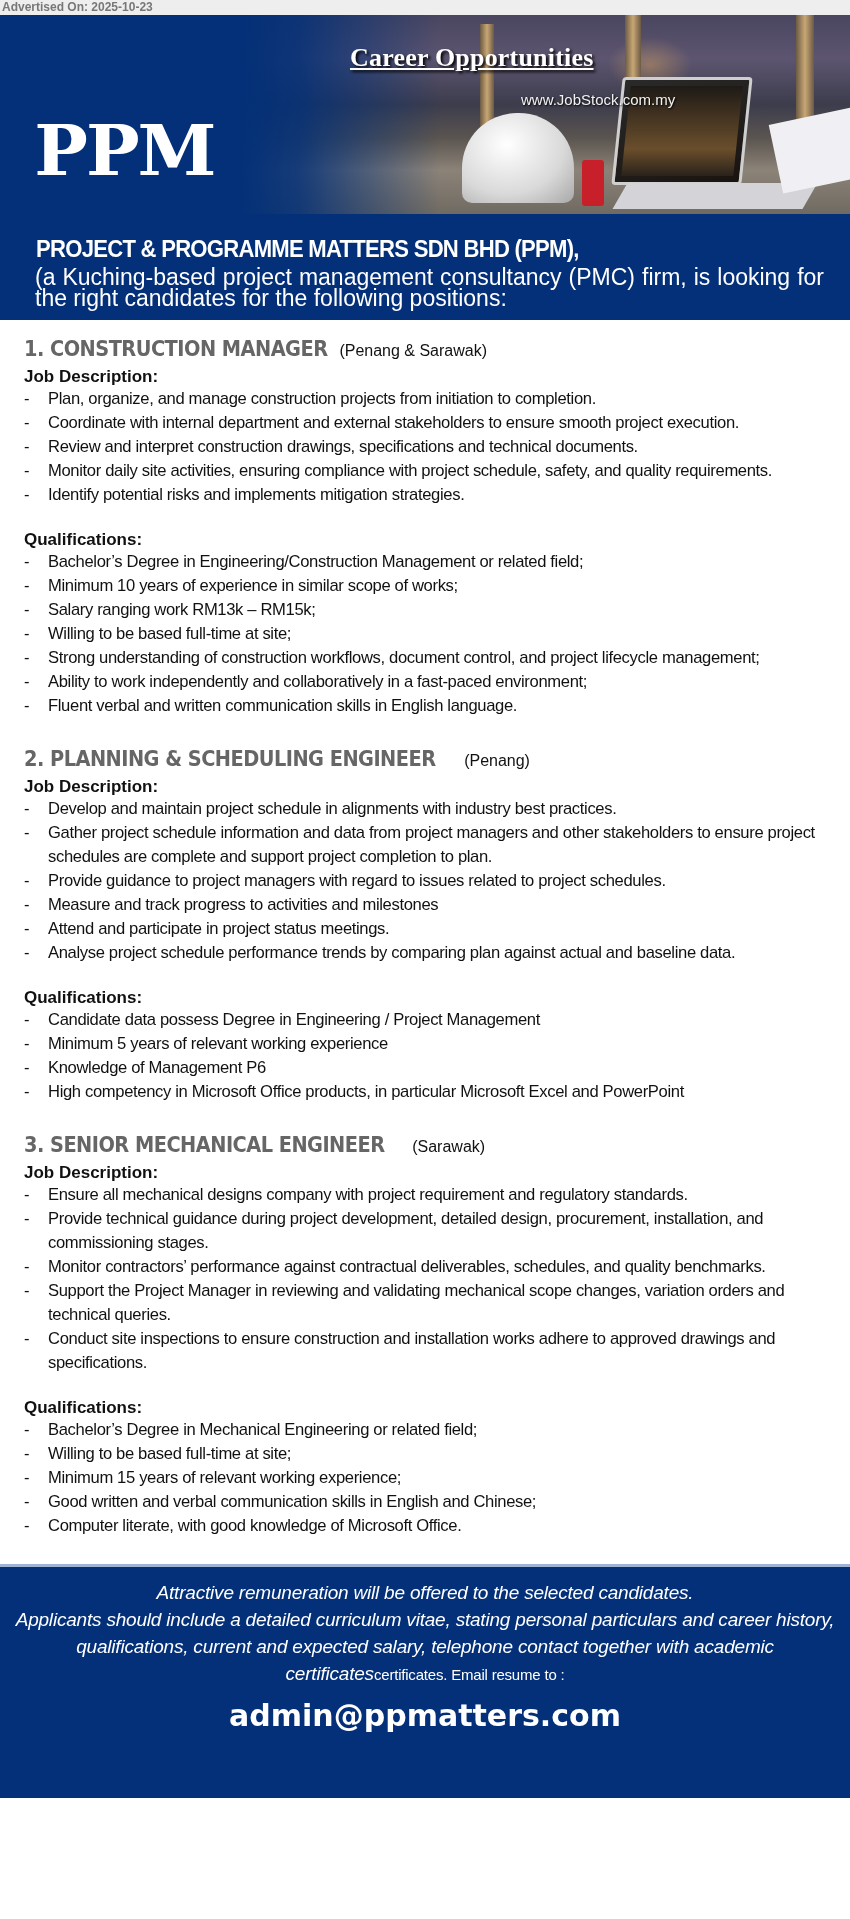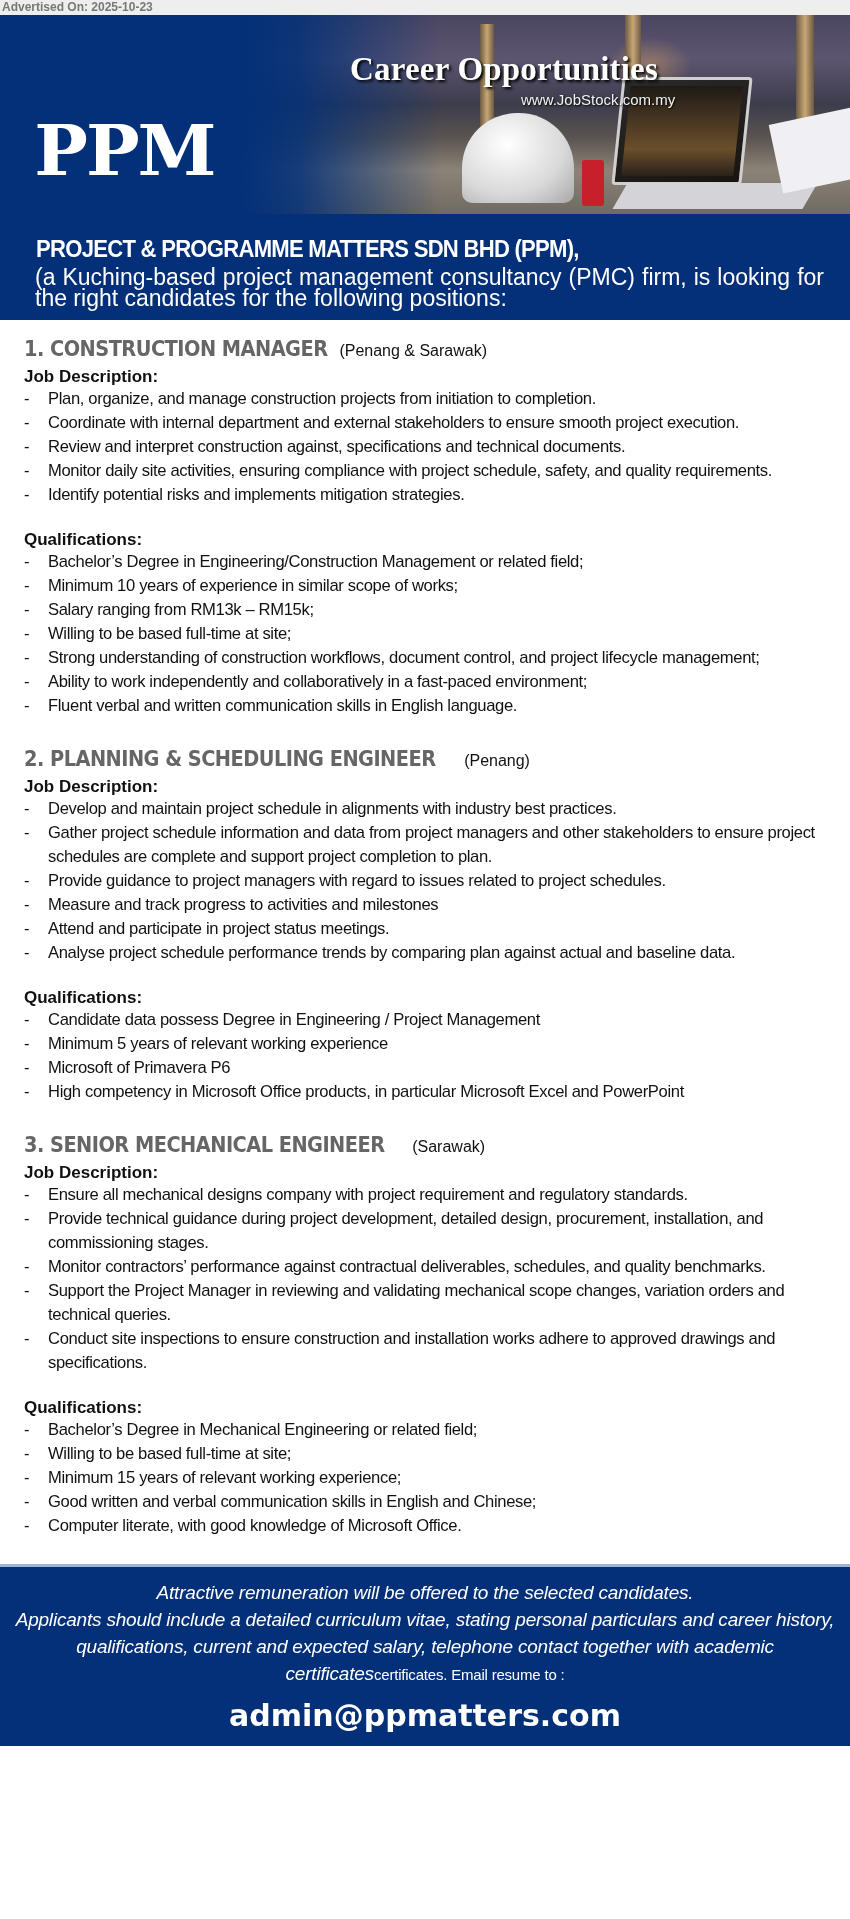--- a/index.html
+++ b/index.html
@@ -19,42 +19,42 @@
   .hero-photo::before { content: ""; position: absolute; left: 0; top: 0; width: 200px; height: 100%;
     background: linear-gradient(90deg, #033078 0%, rgba(3,48,120,0.85) 30%, rgba(3,48,120,0) 100%); }
   .tower { position: absolute; bottom: 40px; background: linear-gradient(90deg,#6b5a44,#c9a775,#6b5a44); }
   .helmet { position: absolute; left: 462px; top: 98px; width: 112px; height: 90px; background: radial-gradient(ellipse at 40% 35%, #ffffff, #d9d9d9 60%, #a8a8a8); border-radius: 55px 55px 10px 10px; }
   .radio { position: absolute; left: 582px; top: 145px; width: 22px; height: 46px; background: #c8202a; border-radius: 3px; }
   .laptop { position: absolute; left: 617px; top: 62px; width: 130px; height: 108px; background: linear-gradient(160deg,#2a2a2a,#1a1410); transform: skewX(-6deg); border: 3px solid #cfcfcf; border-radius: 4px; }
   .laptop-screen { position: absolute; inset: 6px; background: linear-gradient(180deg,#1e1a16, #6a4e2c 70%, #2a221a); }
   .keyboard { position: absolute; left: 620px; top: 168px; width: 190px; height: 26px; background: #d4d4d8; transform: skewX(-30deg); }
   .paper { position: absolute; left: 775px; top: 100px; width: 90px; height: 70px; background: #f0f0f4; transform: rotate(-12deg); }
 
-  .career-title { position: absolute; left: 350px; top: 36px; font-family: "Liberation Serif", serif; font-weight: bold; font-size: 33px; color: #ffffff; text-shadow: 2px 2px 3px #000; letter-spacing: 0.2px; }
+  .career-title { position: absolute; left: 350px; top: 28px; font-family: "Liberation Serif", serif; font-weight: bold; font-size: 26px; color: #ffffff; text-shadow: 2px 2px 3px #000; letter-spacing: 0.2px; text-decoration: underline; }
   .career-url { position: absolute; left: 521px; top: 76px; font-family: "Liberation Sans", sans-serif; font-size: 15px; color: #f2f2f2; text-shadow: 1px 1px 2px #000; }
 
   .ppm-logo { position: absolute; left: 36px; top: 105px; font-family: "DejaVu Serif", serif; font-weight: bold; font-size: 70px; line-height: 62px; color: #ffffff; letter-spacing: -2px; transform: scaleX(1.02); }
 
   .company-name { position: absolute; left: 36px; top: 220px; font-family: "Liberation Sans", sans-serif; font-weight: bold; font-size: 24px; color: #ffffff; letter-spacing: -0.8px; transform: scaleX(0.92); transform-origin: left; white-space: nowrap; }
   .company-intro { position: absolute; left: 35px; top: 252px; width: 789px; font-family: "Liberation Sans", sans-serif; font-size: 23px; line-height: 21px; color: #ffffff; text-align: justify; }
 
   .content { padding: 14px 0 0 24px; }
   .job { margin-bottom: 26px; }
   .job-title-line { font-family: "Liberation Sans", sans-serif; line-height: 30px; white-space: nowrap; }
   .job-title { font-weight: bold; font-size: 22px; color: #666; letter-spacing: -0.6px; font-family: "DejaVu Sans", sans-serif; transform: scaleX(0.88); display: inline-block; transform-origin: left; }
   .job-location { font-size: 16px; color: #111; margin-left: -34px; }
   .job-location.wide { margin-left: -26px; }
   .job-location.mid { margin-left: -32px; }
   .section-label { font-weight: bold; font-size: 17px; line-height: 21px; color: #111; font-family: "Liberation Sans", sans-serif; }
   .section-label.qual { margin-top: 22px; }
   ul.items { list-style: none; }
   ul.items li { position: relative; padding-left: 24px; font-size: 16.6px; line-height: 24px; color: #111; font-family: "Liberation Sans", sans-serif; letter-spacing: -0.35px; padding-right: 16px; }
   ul.items li::before { content: "-"; position: absolute; left: 0; top: 0; }
 
-  .footer { margin-top: 2px; background: #033078; height: 182px; border-top: 3px solid #9fb3d6; padding-top: 12px; text-align: center; color: #ffffff; }
+  .footer { margin-top: 2px; background: #033078; height: 234px; border-top: 3px solid #9fb3d6; padding-top: 12px; text-align: center; color: #ffffff; }
   .footer-text { font-family: "Liberation Sans", sans-serif; font-style: italic; font-size: 19px; line-height: 27px; letter-spacing: -0.2px; }
   .footer-text .small { font-style: normal; font-size: 15px; }
   .footer-email { font-family: "DejaVu Sans", sans-serif; font-weight: bold; font-size: 30px; margin-top: 10px; letter-spacing: 0px; }
 </style>
 </head>
 <body>
 
 <div class="ad-date-bar">
   <span class="ad-date">Advertised On: 2025-10-23</span>
 </div>
@@ -86,29 +86,29 @@
 
   <div class="job">
     <div class="job-title-line">
       <span class="job-title">1. CONSTRUCTION MANAGER</span>
       <span class="job-location">(Penang &amp; Sarawak)</span>
     </div>
     <div class="section-label">Job Description:</div>
     <ul class="items">
       <li>Plan, organize, and manage construction projects from initiation to completion.</li>
       <li>Coordinate with internal department and external stakeholders to ensure smooth project execution.</li>
-      <li>Review and interpret construction against, specifications and technical documents.</li>
+      <li>Review and interpret construction drawings, specifications and technical documents.</li>
       <li>Monitor daily site activities, ensuring compliance with project schedule, safety, and quality requirements.</li>
       <li>Identify potential risks and implements mitigation strategies.</li>
     </ul>
     <div class="section-label qual">Qualifications:</div>
     <ul class="items">
       <li>Bachelor’s Degree in Engineering/Construction Management or related field;</li>
       <li>Minimum 10 years of experience in similar scope of works;</li>
-      <li>Salary ranging from RM13k – RM15k;</li>
+      <li>Salary ranging work RM13k – RM15k;</li>
       <li>Willing to be based full-time at site;</li>
       <li>Strong understanding of construction workflows, document control, and project lifecycle management;</li>
       <li>Ability to work independently and collaboratively in a fast-paced environment;</li>
       <li>Fluent verbal and written communication skills in English language.</li>
     </ul>
   </div>
 
   <div class="job">
     <div class="job-title-line">
       <span class="job-title">2. PLANNING &amp; SCHEDULING ENGINEER</span>
@@ -120,21 +120,21 @@
       <li>Gather project schedule information and data from project managers and other stakeholders to ensure project schedules are complete and support project completion to plan.</li>
       <li>Provide guidance to project managers with regard to issues related to project schedules.</li>
       <li>Measure and track progress to activities and milestones</li>
       <li>Attend and participate in project status meetings.</li>
       <li>Analyse project schedule performance trends by comparing plan against actual and baseline data.</li>
     </ul>
     <div class="section-label qual">Qualifications:</div>
     <ul class="items">
       <li>Candidate data possess Degree in Engineering / Project Management</li>
       <li>Minimum 5 years of relevant working experience</li>
-      <li>Microsoft of Primavera P6</li>
+      <li>Knowledge of Management P6</li>
       <li>High competency in Microsoft Office products, in particular Microsoft Excel and PowerPoint</li>
     </ul>
   </div>
 
   <div class="job">
     <div class="job-title-line">
       <span class="job-title">3. SENIOR MECHANICAL ENGINEER</span>
       <span class="job-location wide">(Sarawak)</span>
     </div>
     <div class="section-label">Job Description:</div>

